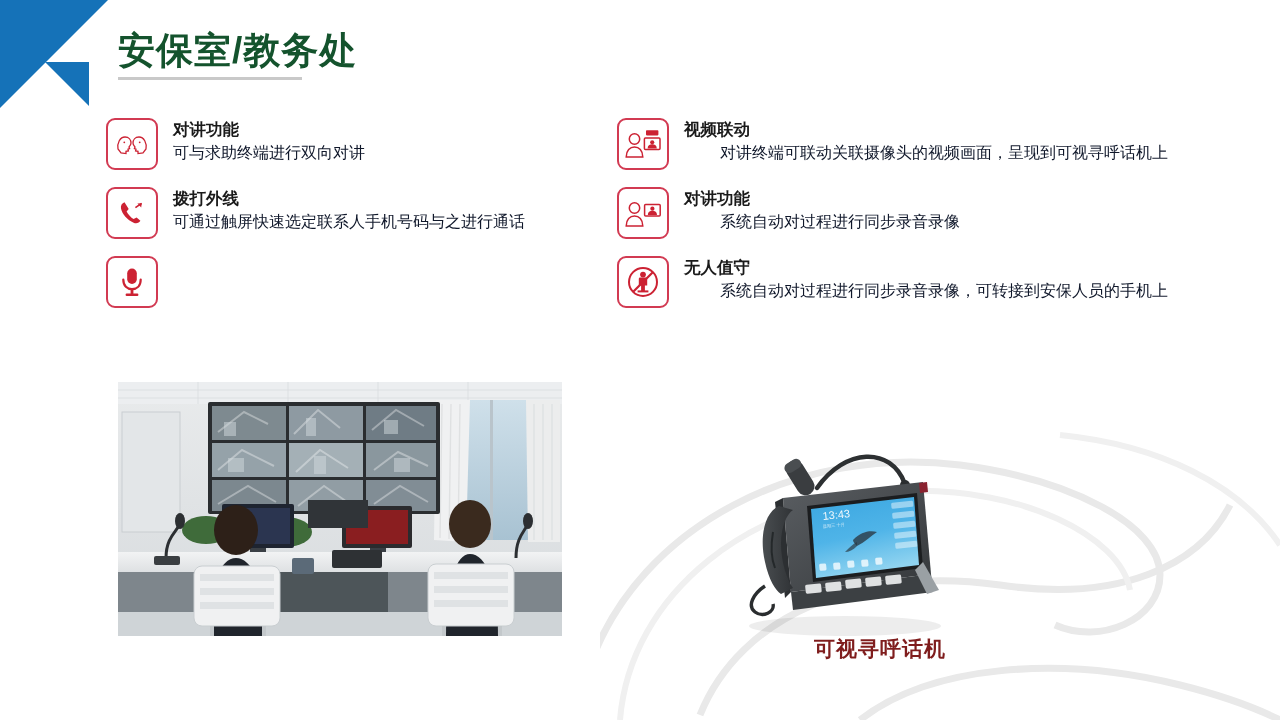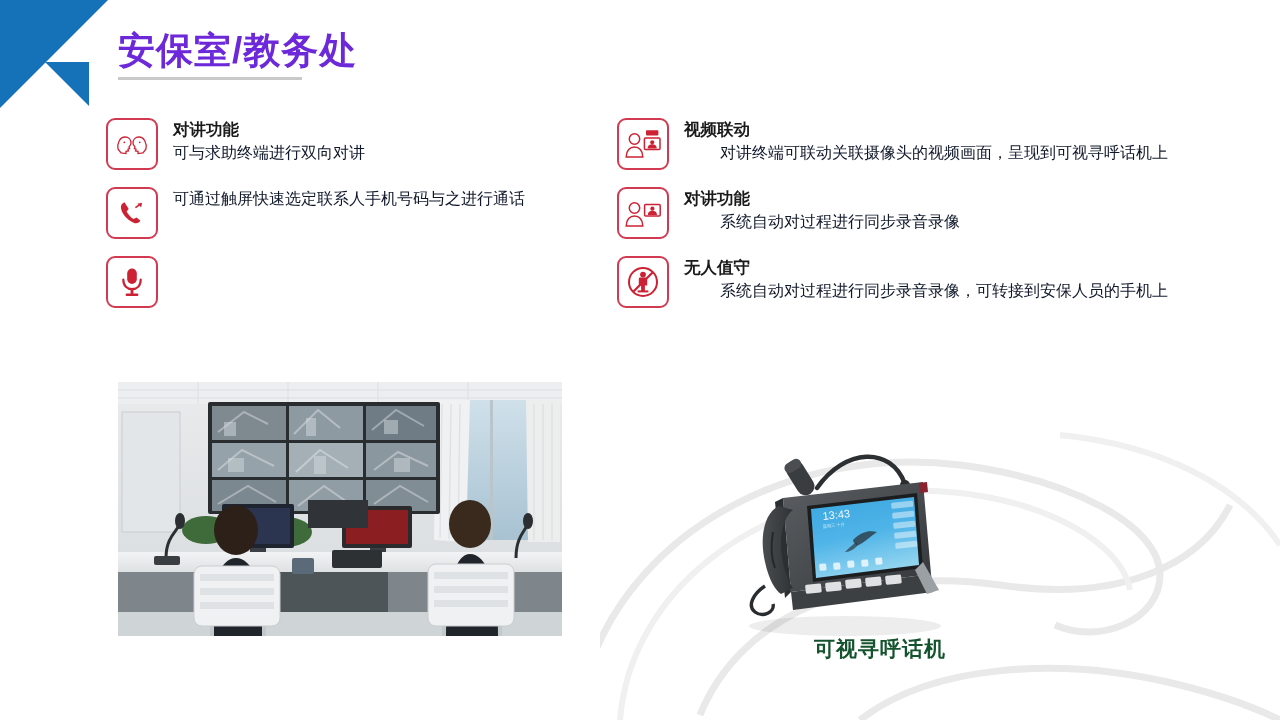--- a/index.html
+++ b/index.html
@@ -23,21 +23,21 @@
     pointer-events: none;
   }
 
   
   .page-title {
     position: absolute;
     left: 118px;
     top: 26px;
     font-size: 37px;
     font-weight: bold;
-    color: #6d28d9;
+    color: #14532d;
     letter-spacing: 1px;
     white-space: nowrap;
     font-family: "Liberation Sans", "DejaVu Sans", sans-serif;
   }
   .title-underline {
     position: absolute;
     left: 118px;
     top: 77px;
     width: 184px;
     height: 3px;
@@ -127,21 +127,21 @@
     height: 200px;
   }
   .device-caption {
     position: absolute;
     left: 150px;
     top: 220px;
     width: 260px;
     text-align: center;
     font-size: 21px;
     font-weight: bold;
-    color: #14532d;
+    color: #7f1d1d;
     letter-spacing: 1px;
   }
 </style>
 </head>
 <body>
 
 <div class="corner-logo">
   <svg viewBox="0 0 108 108" width="108" height="108" aria-hidden="true">
     <polygon points="0,0 108,0 0,108" fill="#1572b8"></polygon>
     <polygon points="45,62 89,62 89,106" fill="#1572b8"></polygon>
@@ -172,20 +172,21 @@
 
     <div class="feature">
       <div class="icon-box">
         <svg width="30" height="30" viewBox="0 0 30 30">
           <path d="M7.5 4.2 C5 5 3.4 7.4 4 10.6 C5 16 10.5 22.4 16.6 24.8 C19.6 26 22.2 24.9 23.4 22.8 L19.6 19.5 L16.6 21.1 C13.9 19.4 11.2 16.6 9.6 13.5 L11.7 10.9 Z" fill="#cc2233"></path>
           <path d="M18.4 9.6 L24.6 5.4" stroke="#cc2233" stroke-width="1.7" fill="none"></path>
           <path d="M24.8 5.2 L20.4 5.6 L24.2 9.4 Z" fill="#cc2233"></path>
         </svg>
       </div>
       <div class="txt">
+        <div class="f-title">拨打外线</div>
         <div class="f-desc">可通过触屏快速选定联系人手机号码与之进行通话</div>
       </div>
     </div>
 
     <div class="feature">
       <div class="icon-box">
         <svg width="26" height="32" viewBox="0 0 26 32">
           <rect x="8.2" y="2.5" width="9.6" height="15.5" rx="4.8" fill="#cc2233"></rect>
           <path d="M4.3 13.5 C4.3 20 8.2 23.2 13 23.2 C17.8 23.2 21.7 20 21.7 13.5" stroke="#cc2233" stroke-width="2.2" fill="none" stroke-linecap="round"></path>
           <rect x="11.6" y="23" width="2.8" height="5" fill="#cc2233"></rect>

